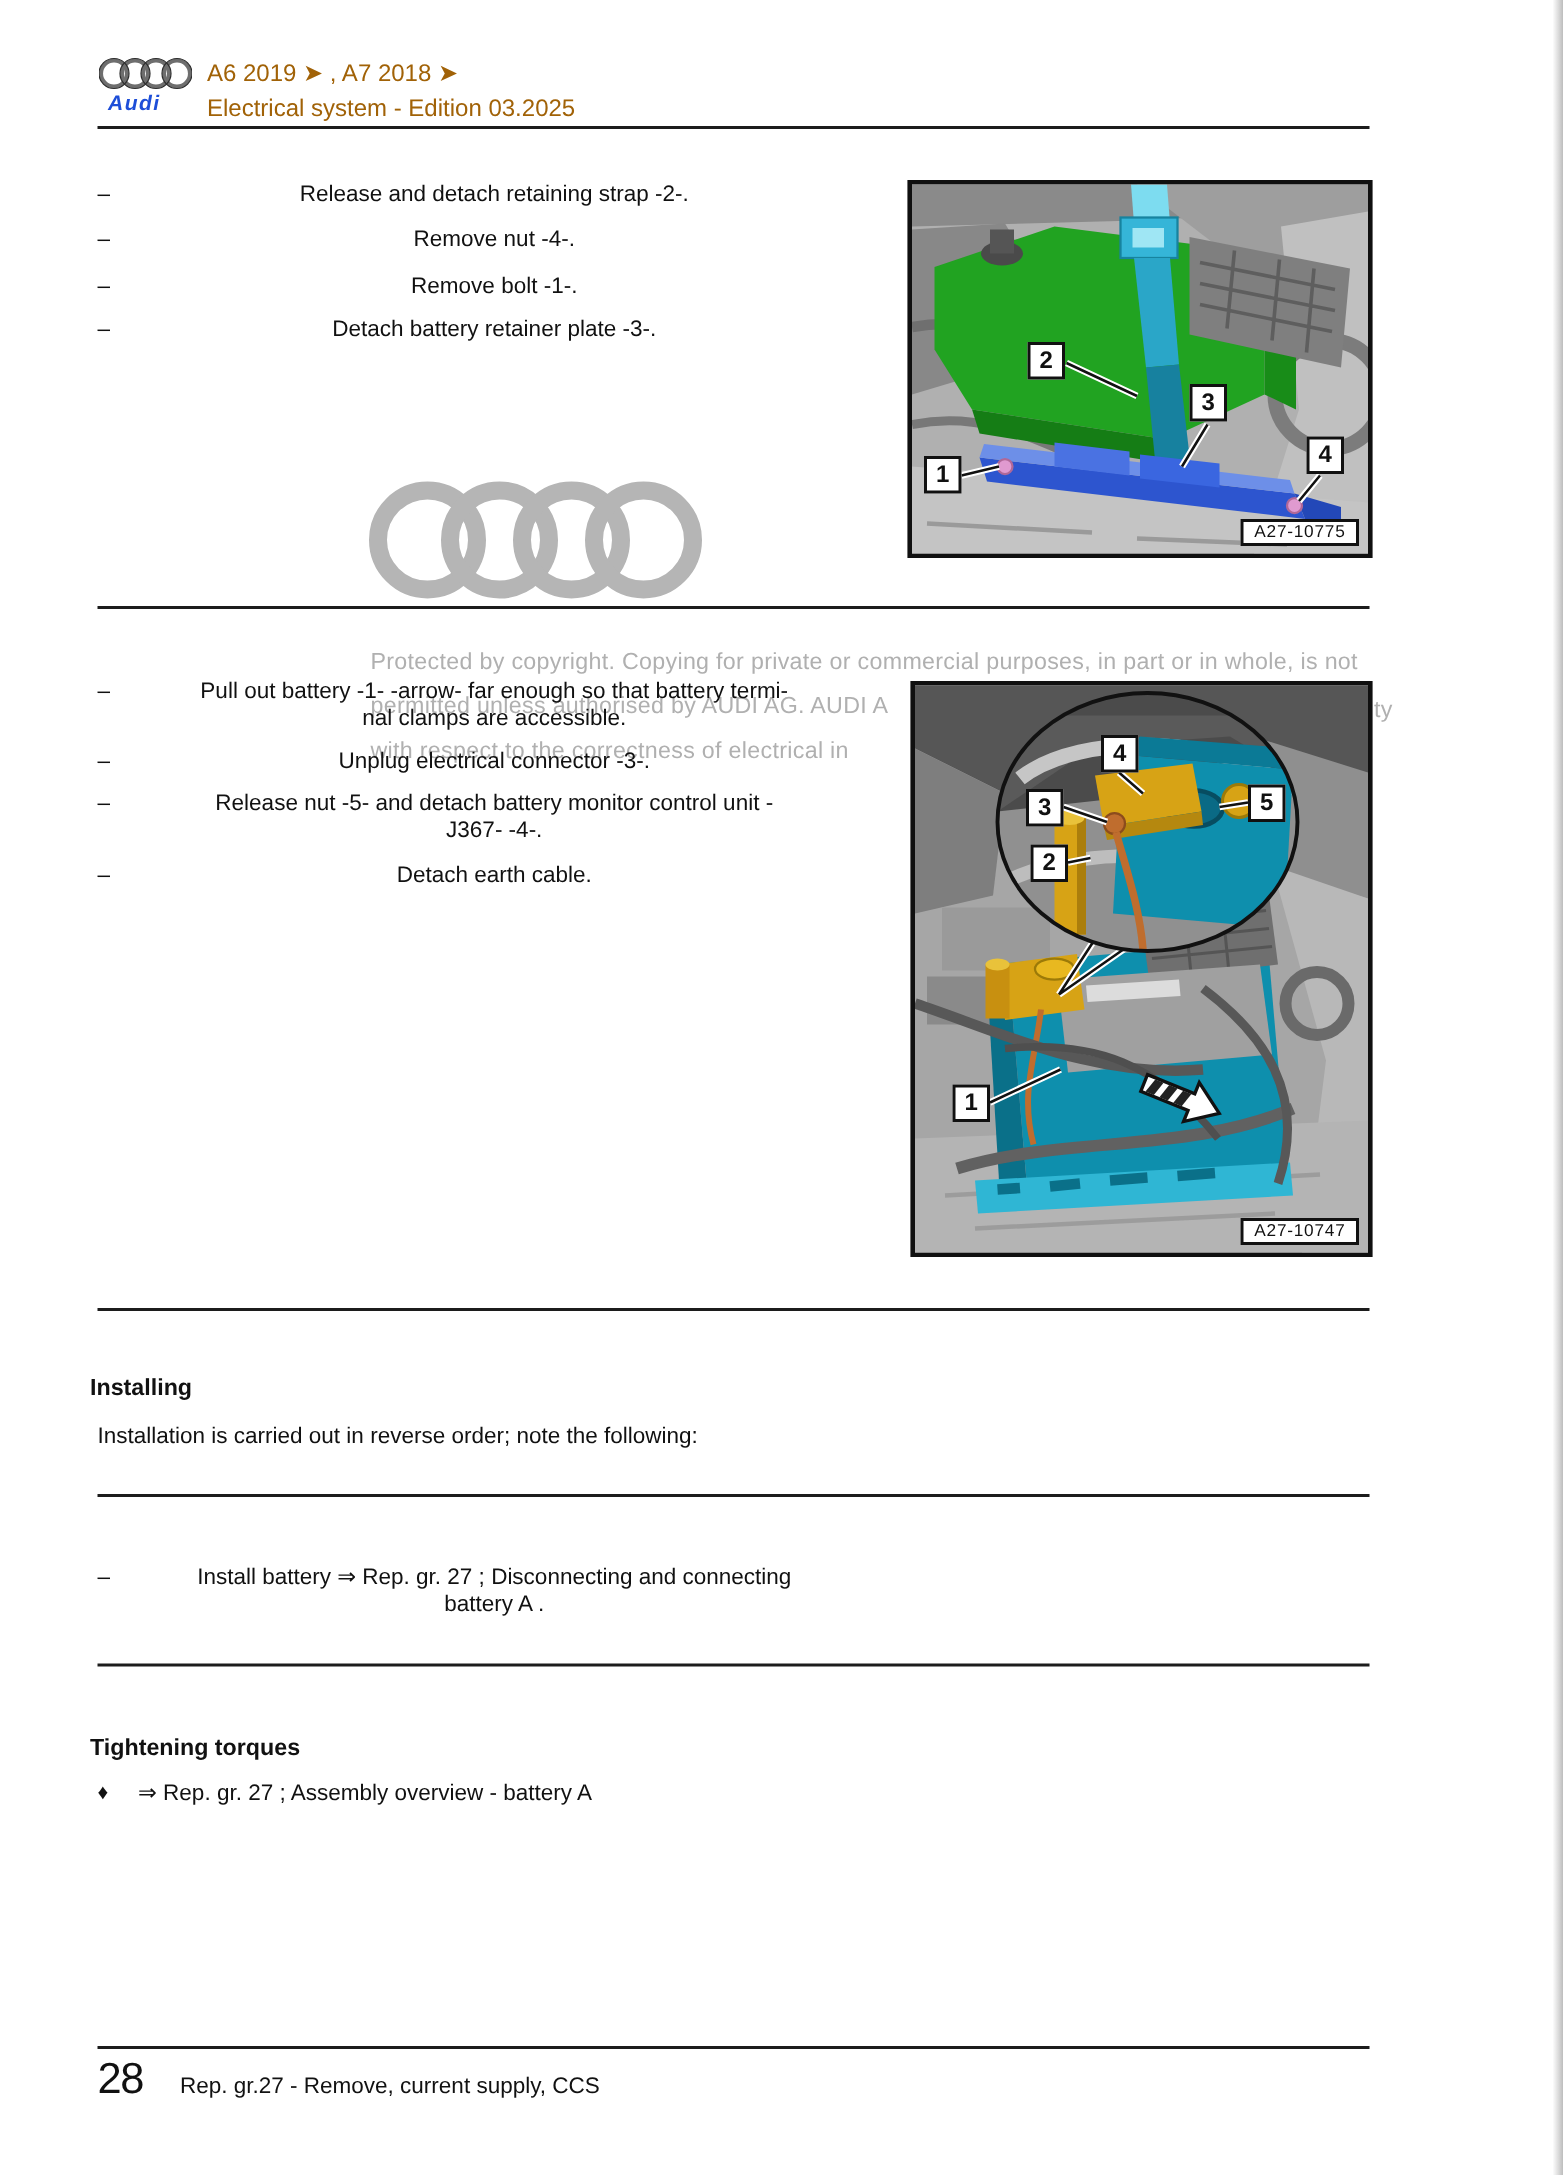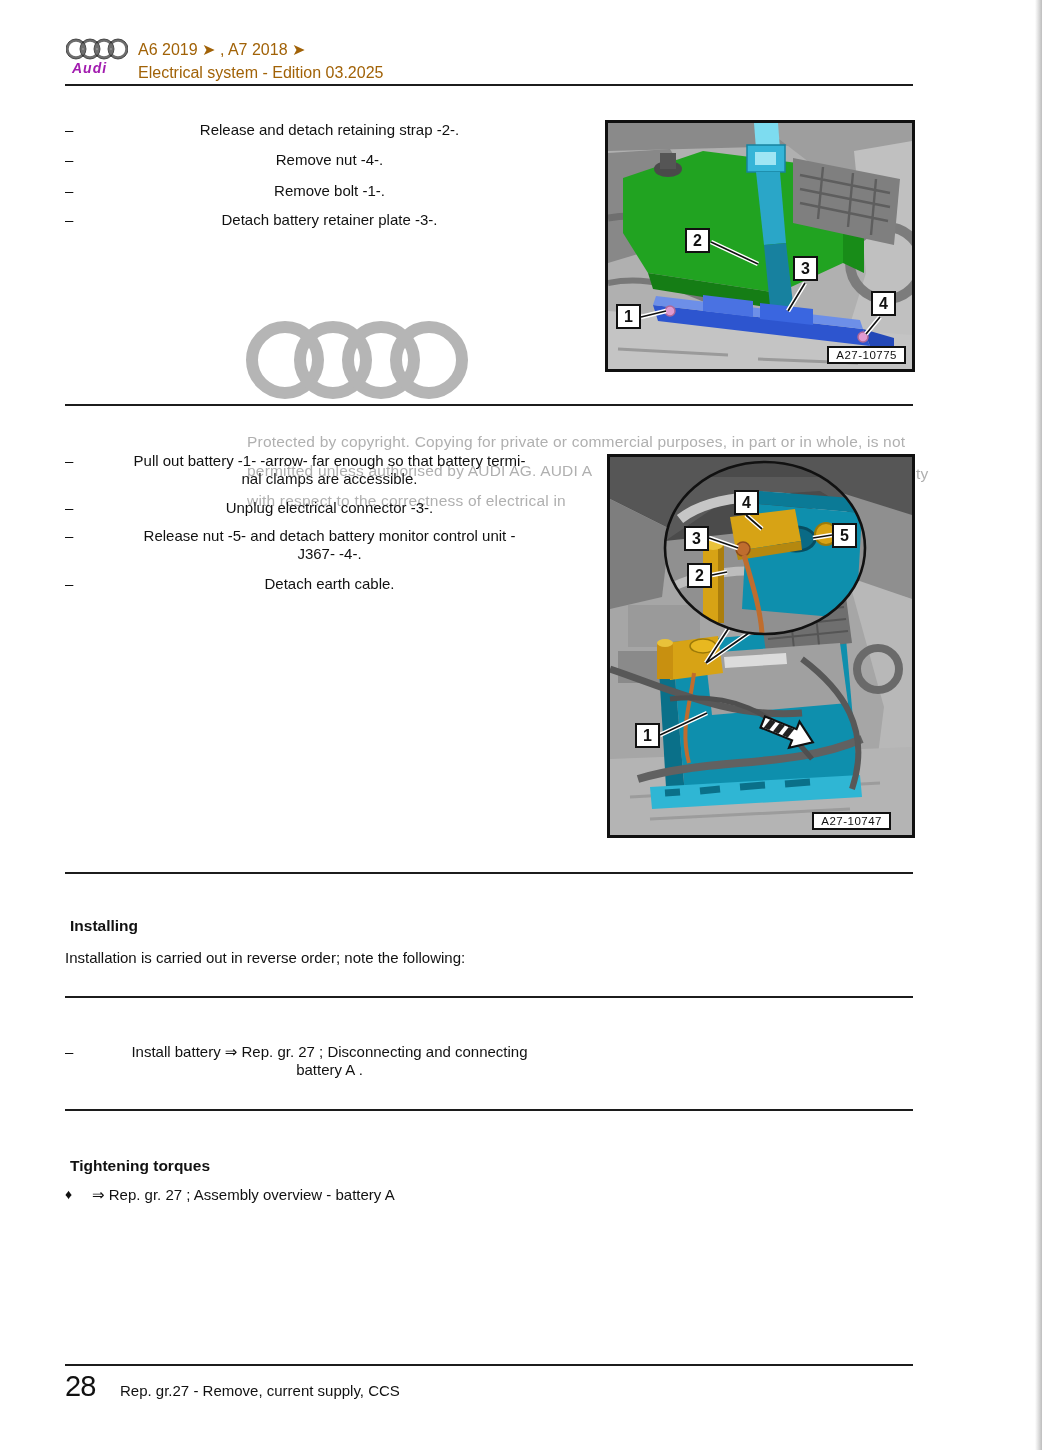--- a/index.html
+++ b/index.html
@@ -1,25 +1,25 @@
 <!DOCTYPE html>
 <html><head>
 <meta charset="utf-8">
 <style>
   html,body{margin:0;padding:0;background:#fff;}
   .page{position:relative;width:1042px;height:1450px;background:#ffffff;overflow:hidden;
         font-family:"Liberation Sans",sans-serif;color:#111;}
   .abs{position:absolute;}
   .hr{position:absolute;left:65px;width:848px;height:2px;background:#1c1c1c;}
   .title{font-size:16px;line-height:23px;color:#a16207;}
-  .brandword{font-size:14px;font-weight:bold;font-style:italic;letter-spacing:1px;color:#a21caf;}
+  .brandword{font-size:14px;font-weight:bold;font-style:italic;letter-spacing:1px;color:#1d4ed8;}
   .step{position:absolute;left:65px;display:flex;font-size:15px;line-height:18px;}
   .dash{width:27px;flex:none;}
   .stext{white-space:pre-line;width:475px;text-align:center;}
-  .heading{position:absolute;left:70px;font-size:15.5px;font-weight:bold;}
+  .heading{position:absolute;left:60px;font-size:15.5px;font-weight:bold;}
   .body15{position:absolute;left:65px;font-size:15px;}
   .wm{position:absolute;color:#b0b0b0;font-size:15.5px;z-index:1;letter-spacing:.2px;}
   .fig{position:absolute;border:3px solid #101010;box-shadow:inset 0 0 0 2px #ffffff;z-index:3;background:#b0b0b0;}
   .fig svg{display:block;}
   .co{position:absolute;width:25px;height:25px;background:#fff;border:2px solid #111;z-index:5;
       display:flex;align-items:center;justify-content:center;font-size:16px;font-weight:bold;box-sizing:border-box;}
   .figref{position:absolute;background:#fff;border:2px solid #111;font-size:11.5px;padding:1px 7px;z-index:5;
       letter-spacing:.5px;}
   .leader{stroke:#111;stroke-width:1.7;fill:none;}
   .leadercase{stroke:#fff;stroke-width:4.5;fill:none;}
@@ -233,21 +233,21 @@
       <g>
         <path class="leadercase" d="M136,58 L152,72 M99,81 L128,91 M222,78 L203,81 M102,118 L117,115 M50,278 L97,256"></path>
         <path class="leader" d="M136,58 L152,72 M99,81 L128,91 M222,78 L203,81 M102,118 L117,115 M50,278 L97,256"></path>
       </g>
     </svg>
     <div class="co" style="left:124px;top:33px">4</div>
     <div class="co" style="left:74px;top:69px">3</div>
     <div class="co" style="left:222px;top:66px">5</div>
     <div class="co" style="left:77px;top:106px">2</div>
     <div class="co" style="left:25px;top:266px">1</div>
-    <div class="figref" style="right:21px;bottom:5px">A27-10747</div>
+    <div class="figref" style="right:6px;bottom:5px">A27-10747</div>
   </div>
 
   <div class="hr" style="top:872px"></div>
   <div class="heading" style="top:917px">Installing</div>
   <div class="body15" style="top:949px">Installation is carried out in reverse order; note the following:</div>
   <div class="hr" style="top:996px"></div>
 
   <div class="step" style="top:1043px">
     <span class="dash">–</span>
     <div class="stext">Install battery ⇒  Rep. gr.  27 ; Disconnecting and connecting

